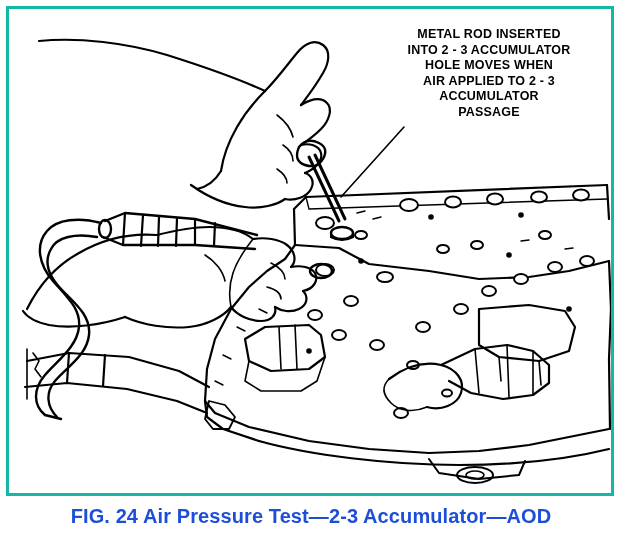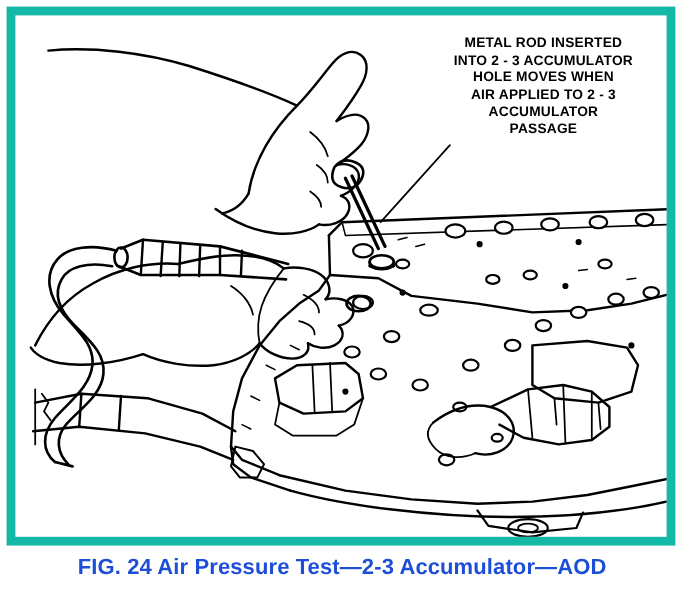--- a/index.html
+++ b/index.html
@@ -18,21 +18,21 @@
     width: 622px;
     height: 550px;
     background: #ffffff;
   }
   #figure-frame {
     position: absolute;
     left: 6px;
     top: 6px;
     width: 608px;
     height: 490px;
-    border: 8px solid #14b8a6;
+    border: 3px solid #14b8a6;
     background: #fff;
     box-sizing: border-box;
     overflow: hidden;
   }
   #figure-svg {
     position: absolute;
     left: 0;
     top: 0;
   }
   .callout {

